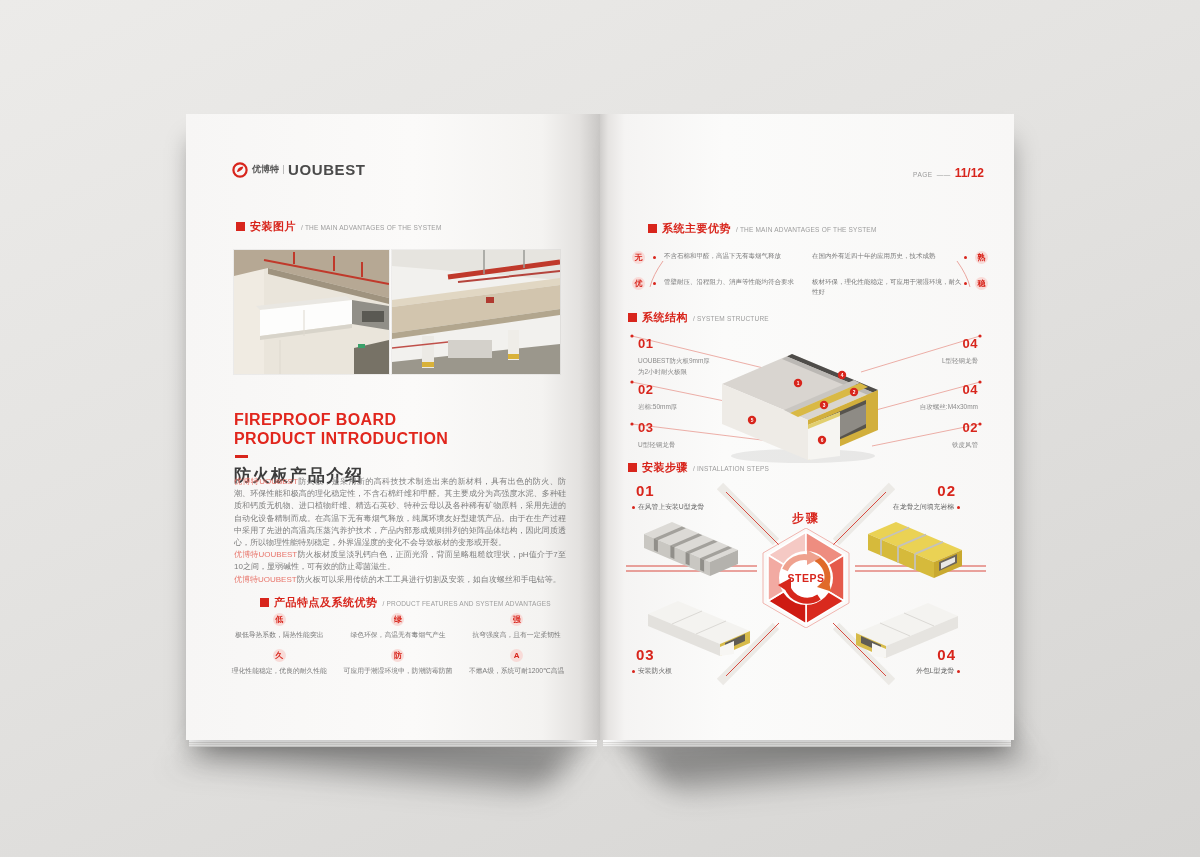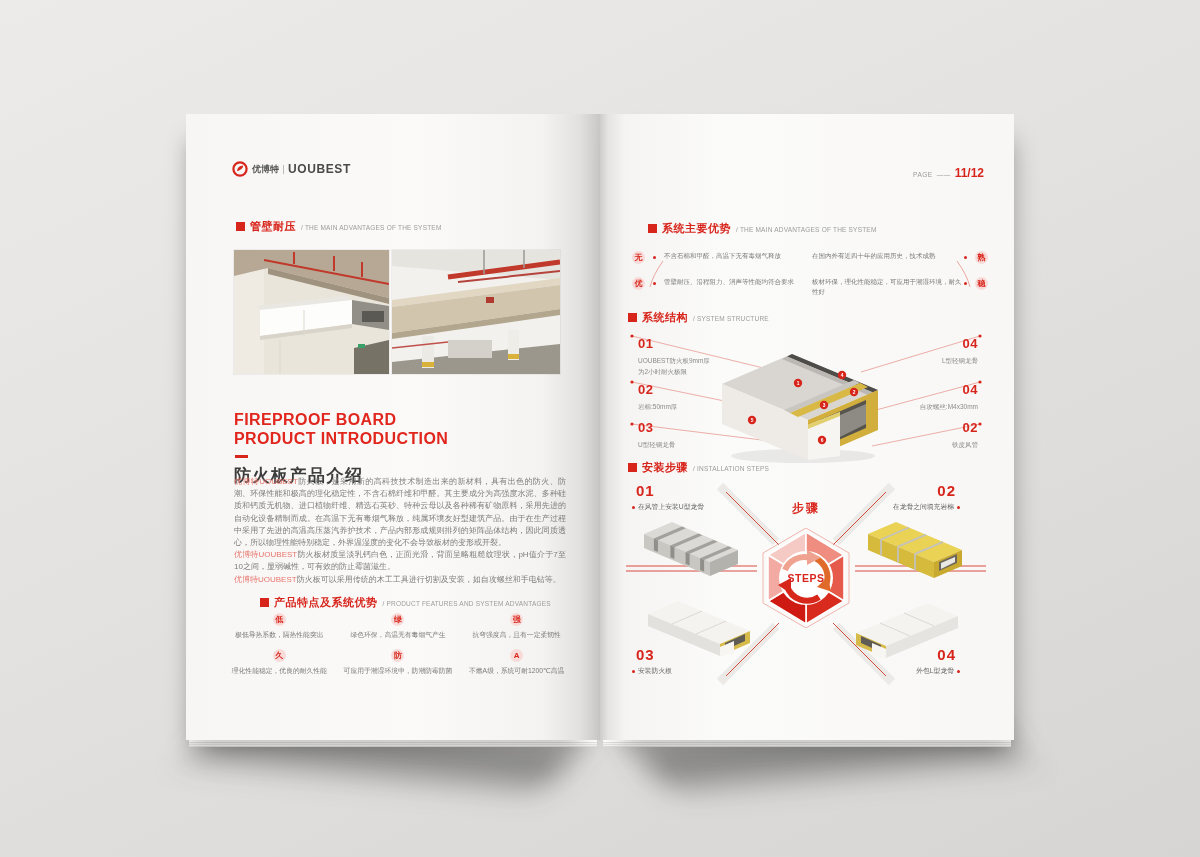--- a/index.html
+++ b/index.html
@@ -21,21 +21,21 @@
   .stack-r{left:417px;width:408px;}
   
   .sec{display:flex;align-items:center;gap:5px;}
   .sec-sq{width:9px;height:9px;background:#d8251c;flex:0 0 auto;}
   .sec-zh{font-size:11px;font-weight:bold;color:#d8251c;letter-spacing:.5px;}
   .sec-en{font-size:6.5px;color:#9c9c9c;letter-spacing:.2px;padding-top:2px;}
   
   .logo{display:flex;align-items:center;gap:4px;}
   .logo-zh{font-size:9px;font-weight:bold;color:#555;}
   .logo-sep{width:1px;height:9px;background:#bbb;}
-  .logo-en{font-size:12px;font-weight:bold;color:#4a4a4a;letter-spacing:.6px;}
+  .logo-en{font-size:15px;font-weight:bold;color:#4a4a4a;letter-spacing:.6px;}
   
   .title-en{font-size:16px;line-height:19px;font-weight:bold;color:#e1261d;letter-spacing:.4px;}
   .title-dash{width:13px;height:3px;background:#d8251c;margin:7px 0 6px 1px;}
   .title-zh{font-size:17px;color:#3c3c3c;font-weight:600;letter-spacing:1.5px;}
   .bodytxt{font-size:8px;line-height:12.2px;color:#7d7d7d;text-align:justify;}
   .bodytxt p{margin:0;}
   .lead{color:#e8756b;}
   .feat{ text-align:center;}
   .feat-badge{width:13px;height:13px;line-height:13px;border-radius:50%;background:#f8dbd8;color:#d8251c;font-size:8px;font-weight:bold;margin:0 auto;text-align:center;}
   .feat-text{font-size:6.8px;color:#7a7a7a;margin-top:4px;white-space:nowrap;}
@@ -74,21 +74,21 @@
         <circle cx="8" cy="8" r="6.6" fill="none" stroke="#d8251c" stroke-width="2.2"></circle>
         <path d="M5,10 Q5.4,5 11.4,4.6 Q10.4,8.4 6.6,9.8 Z" fill="#d8251c"></path>
       </svg>
       <span class="logo-zh">优博特</span>
       <span class="logo-sep"></span>
       <span class="logo-en">UOUBEST</span>
     </div>
 
     <div class="sec abs" style="left:50px;top:105px;">
       <span class="sec-sq"></span>
-      <span class="sec-zh">管壁耐压</span>
+      <span class="sec-zh">安装图片</span>
       <span class="sec-en">/ THE MAIN ADVANTAGES OF THE SYSTEM</span>
     </div>
 
     <div class="photo" style="left:48px;top:136px;width:155px;height:124px;">
       <svg width="155" height="124" viewBox="0 0 155 124">
         <rect width="155" height="124" fill="#eae5db"></rect>
         <polygon points="0,22 30,16 30,124 0,124" fill="#f0ebe2"></polygon>
         <polygon points="0,0 155,0 155,48 34,18 0,26" fill="#b6a894"></polygon>
         <polygon points="34,18 155,48 155,54 34,24" fill="#9f937f"></polygon>
         <g stroke="#c0392b" stroke-width="2">
@@ -357,21 +357,21 @@
             <line x1="53" y1="41.9" x2="81" y2="29.9"></line>
           <line x1="19" y1="27.5" x2="19" y2="43.5"></line>
             <line x1="36" y1="34.7" x2="36" y2="50.7"></line>
             <line x1="53" y1="41.9" x2="53" y2="57.9"></line>
         </g>
         <polygon points="72,50 100,38 100,54 72,66" fill="#c9a92f"></polygon>
         <polygon points="77,50 95,42 95,51 77,59" fill="#6d665a"></polygon>
         <polygon points="79,51 93,45 93,50 79,57" fill="#e9e8e4"></polygon>
       </svg>
 
-      <div class="center-zh" style="left:150px;top:18px;width:60px;">步骤</div>
+      <div class="center-zh" style="left:150px;top:28px;width:60px;">步骤</div>
       <svg class="abs" style="left:134px;top:46px;" width="92" height="100" viewBox="0 0 92 100">
         <polygon points="46,0 89,25 89,75 46,100 3,75 3,25" fill="none" stroke="#f0b4ae" stroke-width="1"></polygon>
         <g stroke="#ffffff" stroke-width="1.6">
           <polygon points="46,50 8,27 46,4" fill="#f5c9c4"></polygon>
           <polygon points="46,50 46,4 84,27" fill="#ee8d80"></polygon>
           <polygon points="46,50 84,27 84,73" fill="#e55a4b"></polygon>
           <polygon points="46,50 84,73 46,96" fill="#d92a1e"></polygon>
           <polygon points="46,50 46,96 8,73" fill="#ce1a12"></polygon>
           <polygon points="46,50 8,73 8,27" fill="#f2aaa2"></polygon>
         </g>

